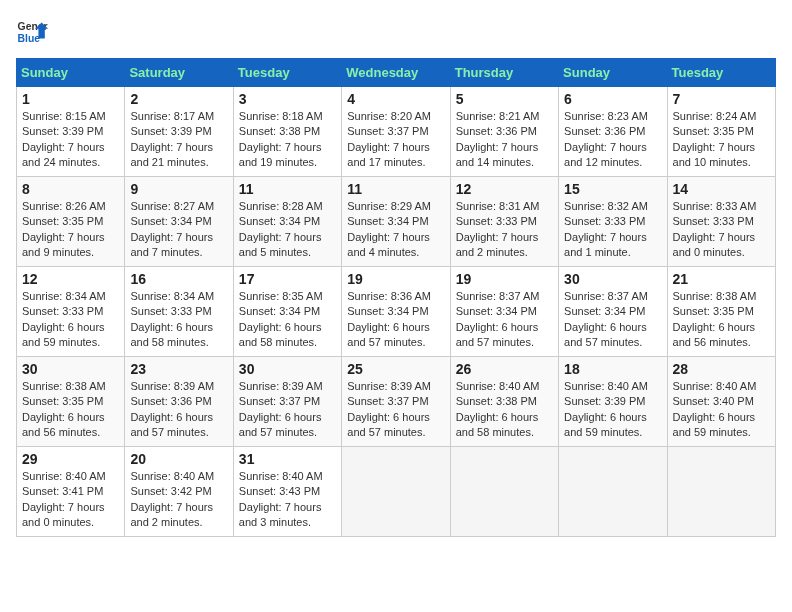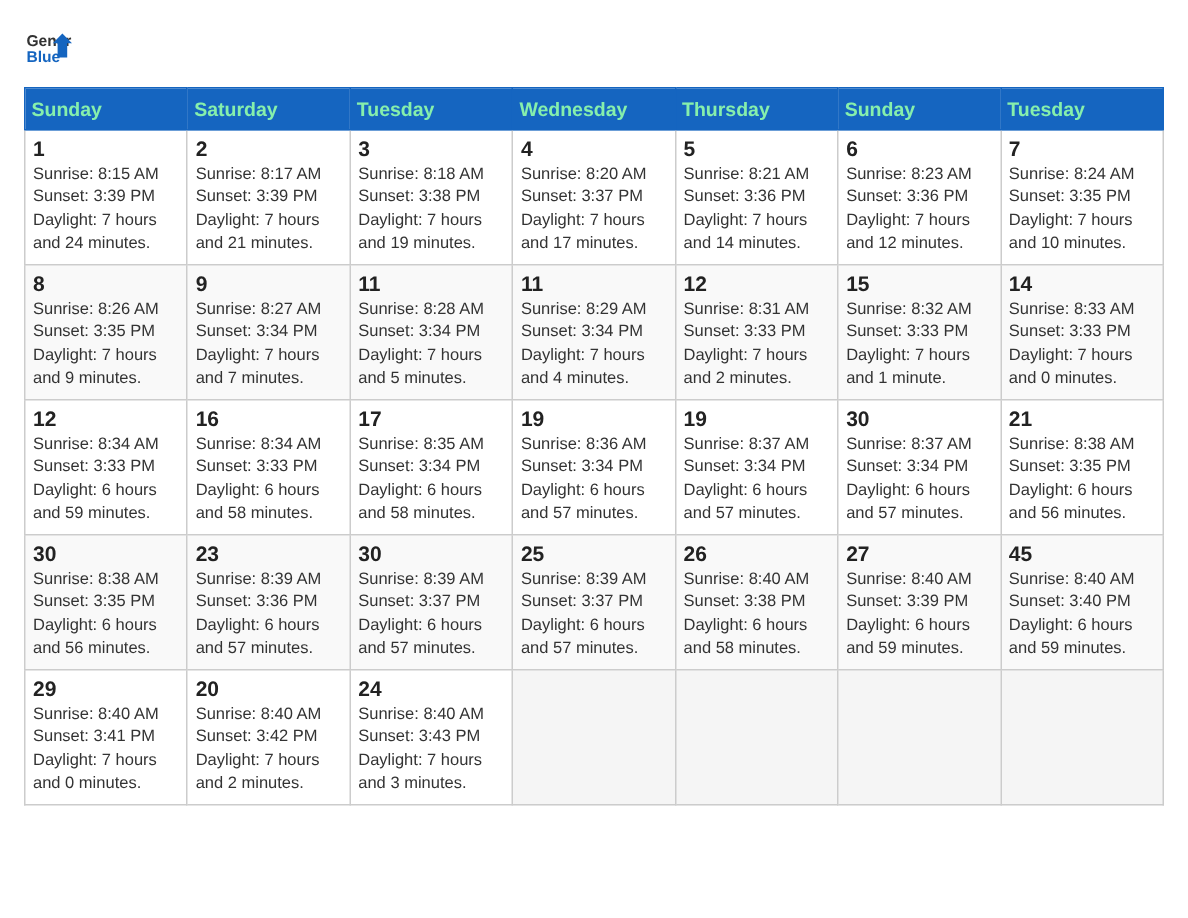--- a/index.html
+++ b/index.html
@@ -217,39 +217,39 @@
         </td>
         <td>
           <span class="day-num">25</span>
 <div class="cell-text">Sunrise: 8:39 AM<br>Sunset: 3:37 PM<br>Daylight: 6 hours and 57 minutes.</div>
         </td>
         <td>
           <span class="day-num">26</span>
 <div class="cell-text">Sunrise: 8:40 AM<br>Sunset: 3:38 PM<br>Daylight: 6 hours and 58 minutes.</div>
         </td>
         <td>
-          <span class="day-num">27</span>
+          <span class="day-num">18</span>
 <div class="cell-text">Sunrise: 8:40 AM<br>Sunset: 3:39 PM<br>Daylight: 6 hours and 59 minutes.</div>
         </td>
         <td>
-          <span class="day-num">45</span>
+          <span class="day-num">28</span>
 <div class="cell-text">Sunrise: 8:40 AM<br>Sunset: 3:40 PM<br>Daylight: 6 hours and 59 minutes.</div>
         </td>
       </tr>
       <tr>
         <td>
           <span class="day-num">29</span>
 <div class="cell-text">Sunrise: 8:40 AM<br>Sunset: 3:41 PM<br>Daylight: 7 hours and 0 minutes.</div>
         </td>
         <td>
           <span class="day-num">20</span>
 <div class="cell-text">Sunrise: 8:40 AM<br>Sunset: 3:42 PM<br>Daylight: 7 hours and 2 minutes.</div>
         </td>
         <td>
-          <span class="day-num">24</span>
+          <span class="day-num">31</span>
 <div class="cell-text">Sunrise: 8:40 AM<br>Sunset: 3:43 PM<br>Daylight: 7 hours and 3 minutes.</div>
         </td>
         <td class="empty"></td>
         <td class="empty"></td>
         <td class="empty"></td>
         <td class="empty"></td>
       </tr>
     </tbody>
 </table>
 

